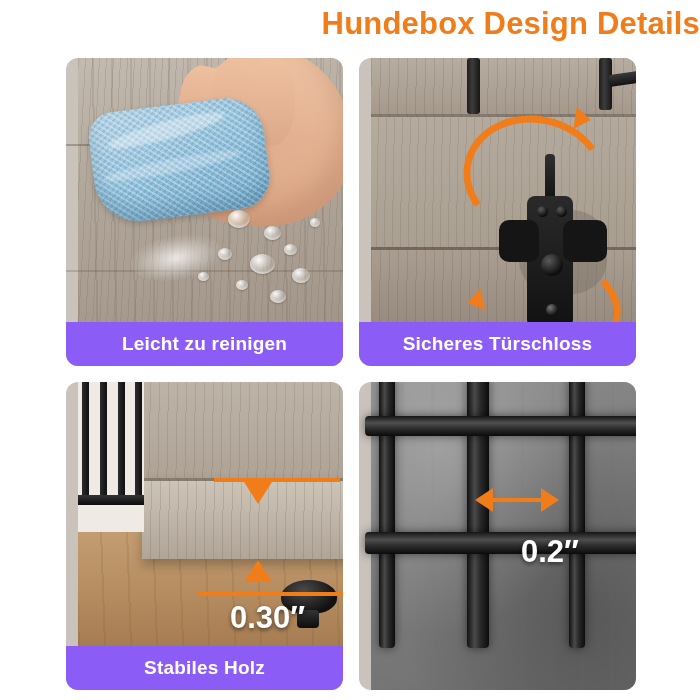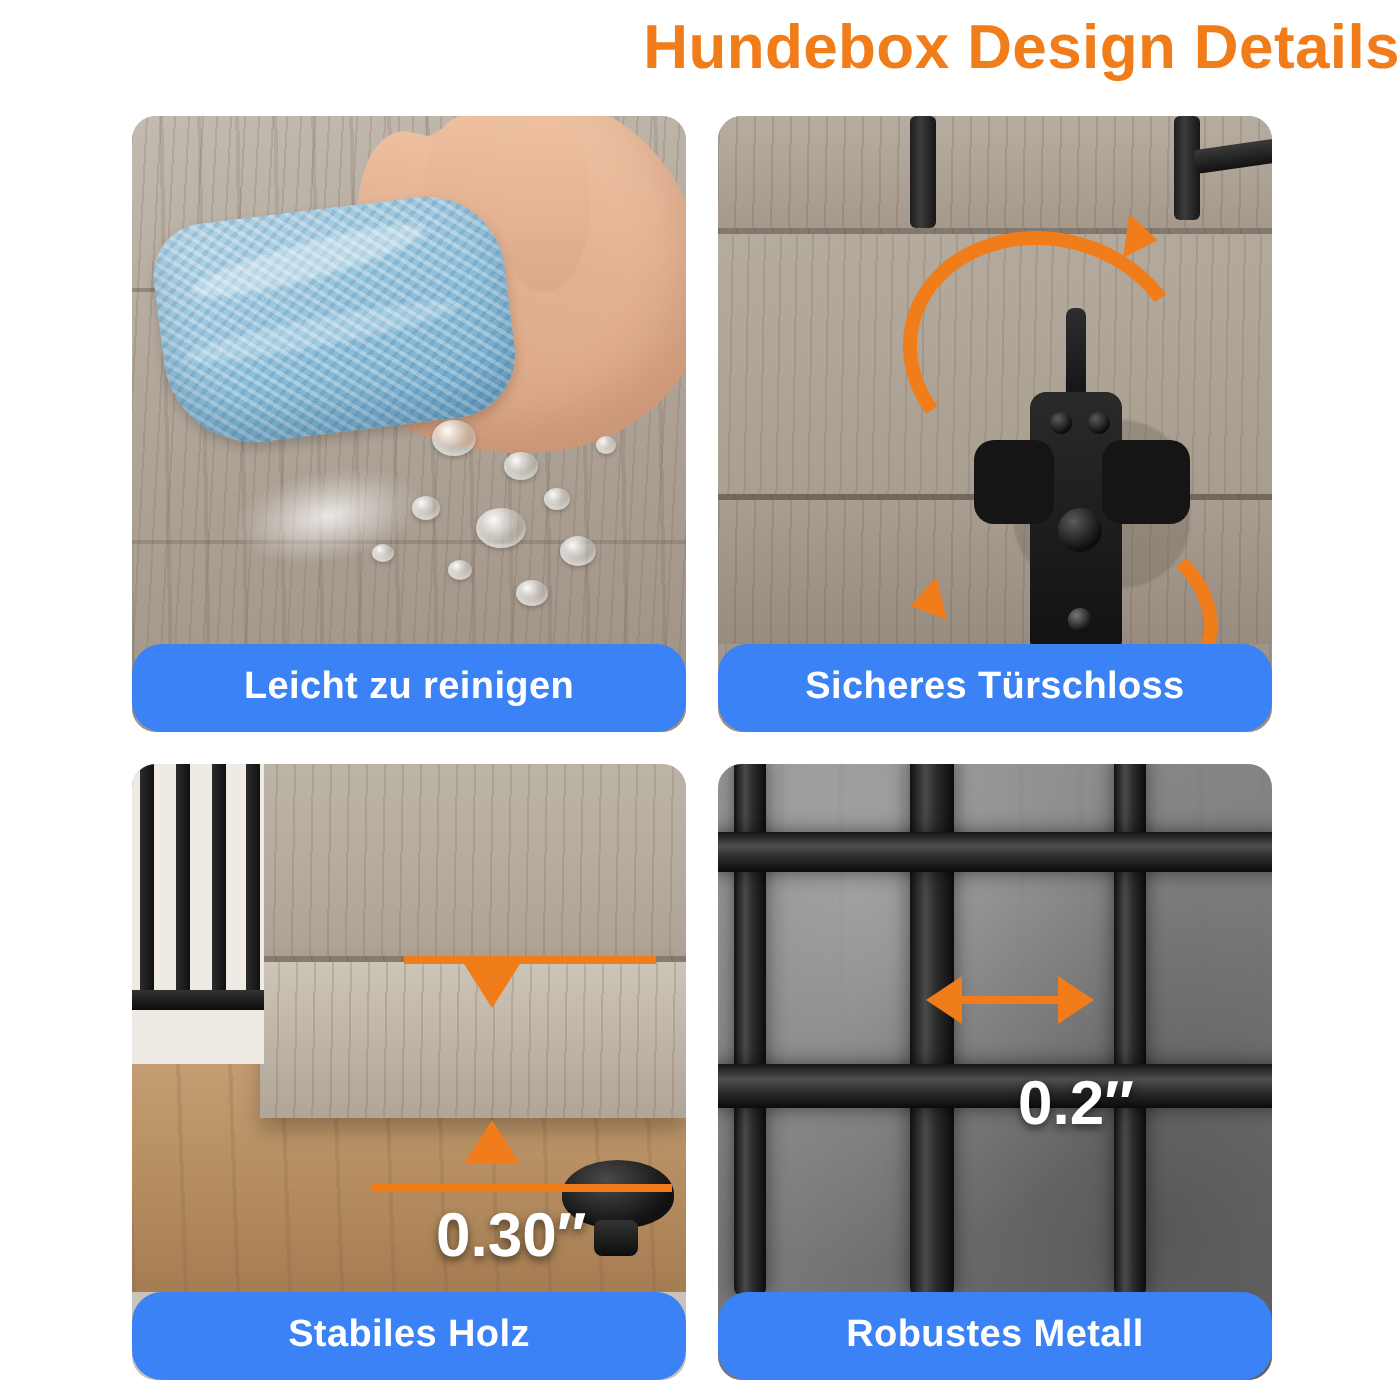--- a/index.html
+++ b/index.html
@@ -43,36 +43,36 @@
   }
   .card {
     position: relative;
     border-radius: 12px;
     overflow: hidden;
     background: #c9c3bb;
   }
   .photo {
     position: absolute;
     inset: 0;
+    margin-left: 12px;
   }
   .caption {
     position: absolute;
     left: 0;
     bottom: 0;
     width: 100%;
     height: 44px;
-    background: #3b82f6;
+    background: #8b5cf6;
     color: #ffffff;
     font-size: 19px;
     font-weight: bold;
     display: flex;
     align-items: center;
     justify-content: center;
     letter-spacing: 0.2px;
-    border-radius: 15px;
   }
 
   
   .wood1 {
     position: absolute;
     inset: 0;
     background:
       repeating-linear-gradient(93deg,
         rgba(120,105,92,0.22) 0px, rgba(120,105,92,0.22) 1px,
         rgba(255,255,255,0) 1px, rgba(255,255,255,0) 7px),
@@ -421,17 +421,16 @@
         <div class="mbar-v" style="left:198px;top:-4px;width:16px;height:270px;"></div>
         <div class="mbar-h" style="left:-6px;top:34px;width:292px;height:20px;"></div>
         <div class="mbar-h" style="left:-6px;top:150px;width:292px;height:22px;"></div>
 
         <div class="measure-line" style="left:110px;top:116px;width:66px;"></div>
         <div class="arrow-head" style="left:104px;top:106px;border-right:18px solid #F07D1A;border-top:12px solid transparent;border-bottom:12px solid transparent;"></div>
         <div class="arrow-head" style="left:170px;top:106px;border-left:18px solid #F07D1A;border-top:12px solid transparent;border-bottom:12px solid transparent;"></div>
 
         <div class="dim-text" style="left:150px;top:152px;">0.2″</div>
       </div>
-      <div class="caption">Robustes Metall</div>
     </div>
 
   </div>
 </div>
 
 </body></html>

